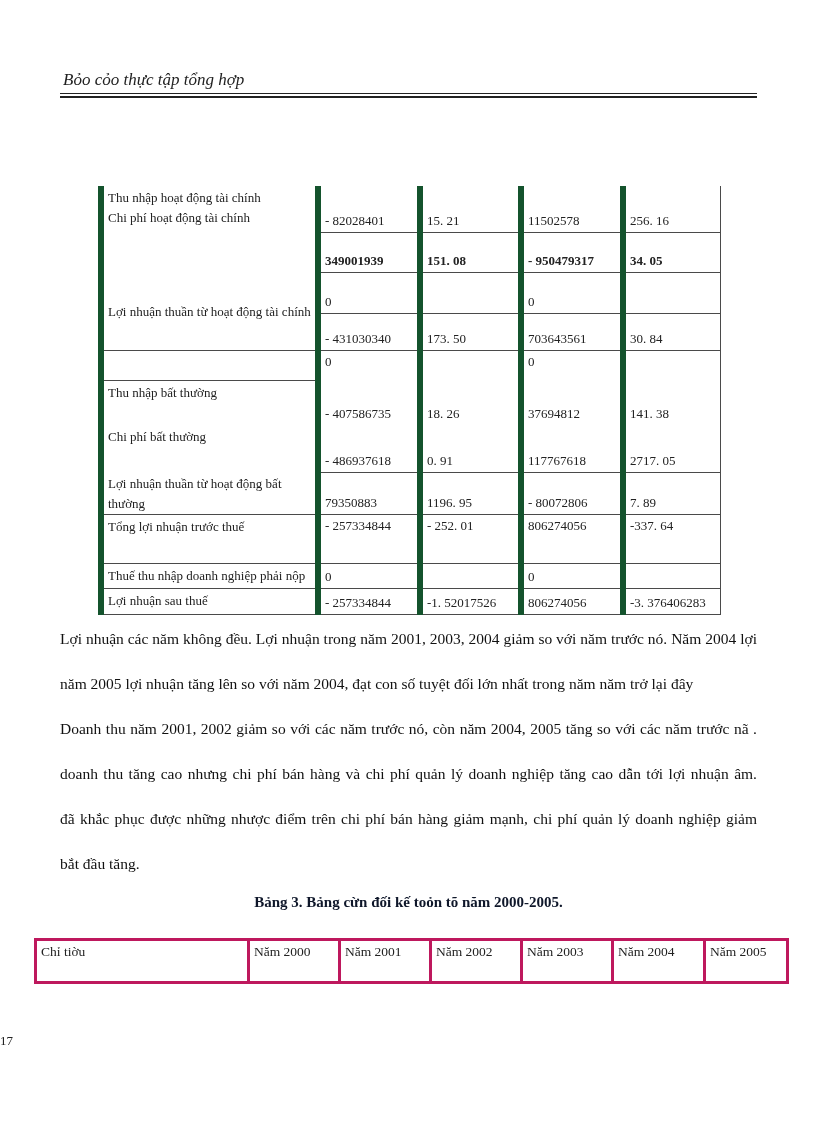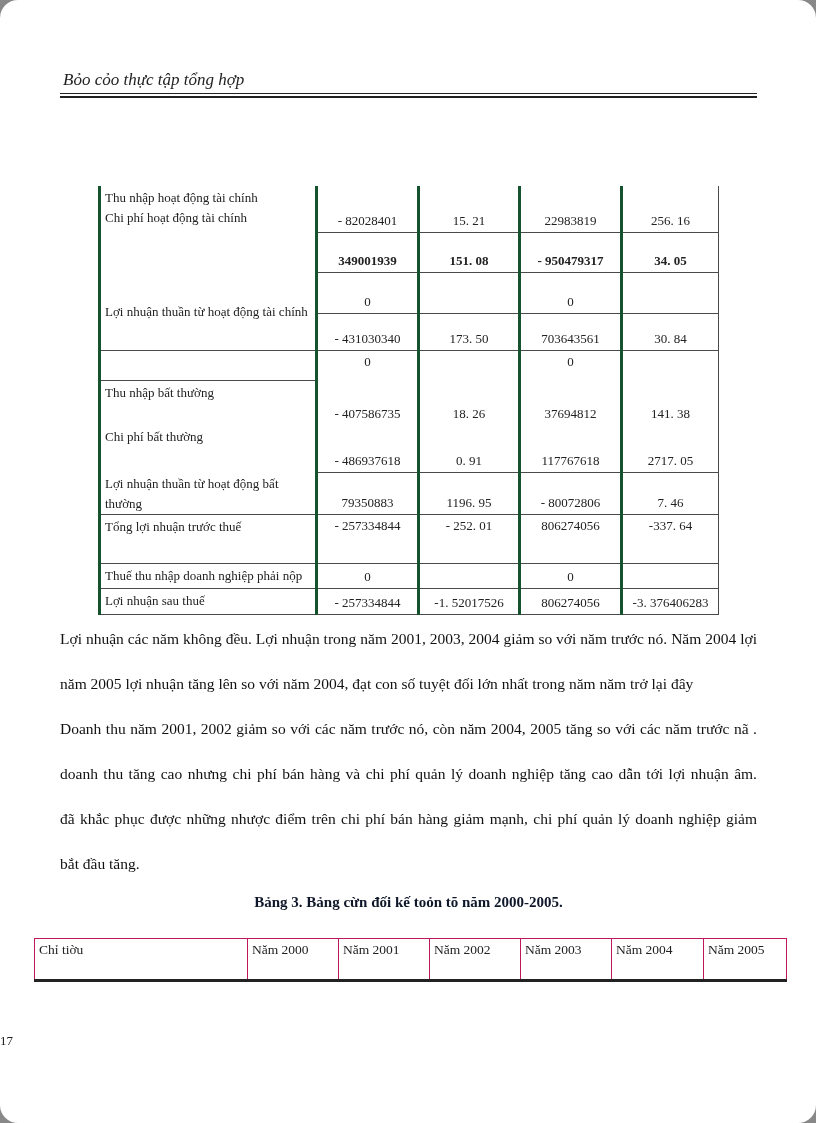--- a/index.html
+++ b/index.html
@@ -1,45 +1,45 @@
 <!DOCTYPE html>
 <html><head>
 <meta charset="utf-8">
 <style>
   html,body{margin:0;padding:0;background:#888;}
   .page{
     position:relative;width:816px;height:1123px;background:#ffffff;
     margin:0 auto;overflow:hidden;
-    font-family:"Liberation Serif","DejaVu Serif",serif;color:#1a1a1a;border-radius:18px;
+    font-family:"Liberation Serif","DejaVu Serif",serif;color:#1a1a1a;
   }
   
   .doc-header{position:absolute;left:60px;top:70px;width:697px;}
   .doc-header .title{font-style:italic;font-size:17px;line-height:20px;padding-left:3px;color:#222;}
   .doc-header .rule{height:2px;border-top:1px solid #222;border-bottom:2px solid #222;margin-top:3px;}
   
   table.fin{position:absolute;left:98px;top:186px;border-collapse:collapse;table-layout:fixed;width:620px;font-size:13px;color:#222;}
-  table.fin td{border-left:3px solid #14532d;border-right:1px solid #4a4a4a;padding:0 4px;overflow:hidden;}
-  table.fin td.num{text-align:center;vertical-align:bottom;padding-bottom:3px;white-space:nowrap;}
+  table.fin td{border-left:6px solid #14532d;border-right:1px solid #4a4a4a;padding:0 4px;overflow:hidden;}
+  table.fin td.num{text-align:left;vertical-align:bottom;padding-bottom:3px;white-space:nowrap;}
   table.fin td.lbl{text-align:left;vertical-align:top;padding-top:2px;line-height:20px;}
   table.fin td.bb{border-bottom:1px solid #4a4a4a;}
   table.fin td.vm{vertical-align:middle;}
   table.fin td.vt{vertical-align:top;padding-top:3px;}
   table.fin tr.h46{height:46px;} table.fin tr.h40{height:40px;font-weight:bold;}
   table.fin tr.h41{height:41px;padding-left:40px;} table.fin tr.h37{height:37px;}
   table.fin tr.h30{height:30px;} table.fin tr.h45{height:45px;}
   table.fin tr.h47{height:47px;} table.fin tr.h49{height:49px;}
   table.fin tr.h25{height:25px;} table.fin tr.h26{height:26px;}
   
   .commentary{position:absolute;left:60px;top:616px;width:697px;font-size:15.5px;color:#111;}
   .commentary .line{line-height:45px;white-space:nowrap;}
   .commentary .just{text-align:justify;text-align-last:justify;white-space:normal;height:45px;overflow:hidden;}
   
   .tbl3-caption{position:absolute;left:60px;top:894px;width:697px;text-align:center;font-weight:bold;font-size:15px;color:#0f172a;}
   table.tbl3{position:absolute;left:34px;top:938px;border-collapse:collapse;table-layout:fixed;width:752px;font-size:13.5px;color:#222;}
-  table.tbl3 td{border:1px solid #be185d;vertical-align:top;padding:3px 4px;height:34px;}
+  table.tbl3 td{border:3px solid #be185d;vertical-align:top;padding:3px 4px;height:34px;}
   table.tbl3{border-bottom:3px solid #222;}
   
   .page-number{position:absolute;left:0;top:1033px;width:816px;text-align:left;font-size:13px;color:#222;}
 </style>
 </head>
 <body>
 
 <div class="page">
 
   <div class="doc-header">
@@ -56,21 +56,21 @@
         <col style="width:97px">
       </colgroup>
     <tbody>
         <tr class="h46">
       <td class="lbl" rowspan="2">
         <div>Thu nhập hoạt động tài chính</div>
         <div>Chi phí hoạt động tài chính</div>
       </td>
       <td class="num bb">- 82028401</td>
       <td class="num bb">15. 21</td>
-      <td class="num bb">22983819</td>
+      <td class="num bb">11502578</td>
       <td class="num bb">256. 16</td>
     </tr>
     <tr class="h40">
       <td class="num bb">349001939</td>
       <td class="num bb">151. 08</td>
       <td class="num bb">- 950479317</td>
       <td class="num bb">34. 05</td>
     </tr>
     <tr class="h41">
       <td class="lbl vm bb" rowspan="2">Lợi nhuận thuần từ hoạt động tài chính</td>
@@ -104,21 +104,21 @@
       <td class="num bb">- 486937618</td>
       <td class="num bb">0. 91</td>
       <td class="num bb">117767618</td>
       <td class="num bb">2717. 05</td>
     </tr>
     <tr class="h41">
       <td class="lbl bb">Lợi nhuận thuần từ hoạt động bất thường</td>
       <td class="num bb">79350883</td>
       <td class="num bb">1196. 95</td>
       <td class="num bb">- 80072806</td>
-      <td class="num bb">7. 46</td>
+      <td class="num bb">7. 89</td>
     </tr>
     <tr class="h49">
       <td class="lbl bb">Tổng lợi nhuận trước thuế</td>
       <td class="num bb vt">- 257334844</td>
       <td class="num bb vt">- 252. 01</td>
       <td class="num bb vt">806274056</td>
       <td class="num bb vt">-337. 64</td>
     </tr>
     <tr class="h25">
       <td class="lbl bb">Thuế thu nhập doanh nghiệp phải nộp</td>

